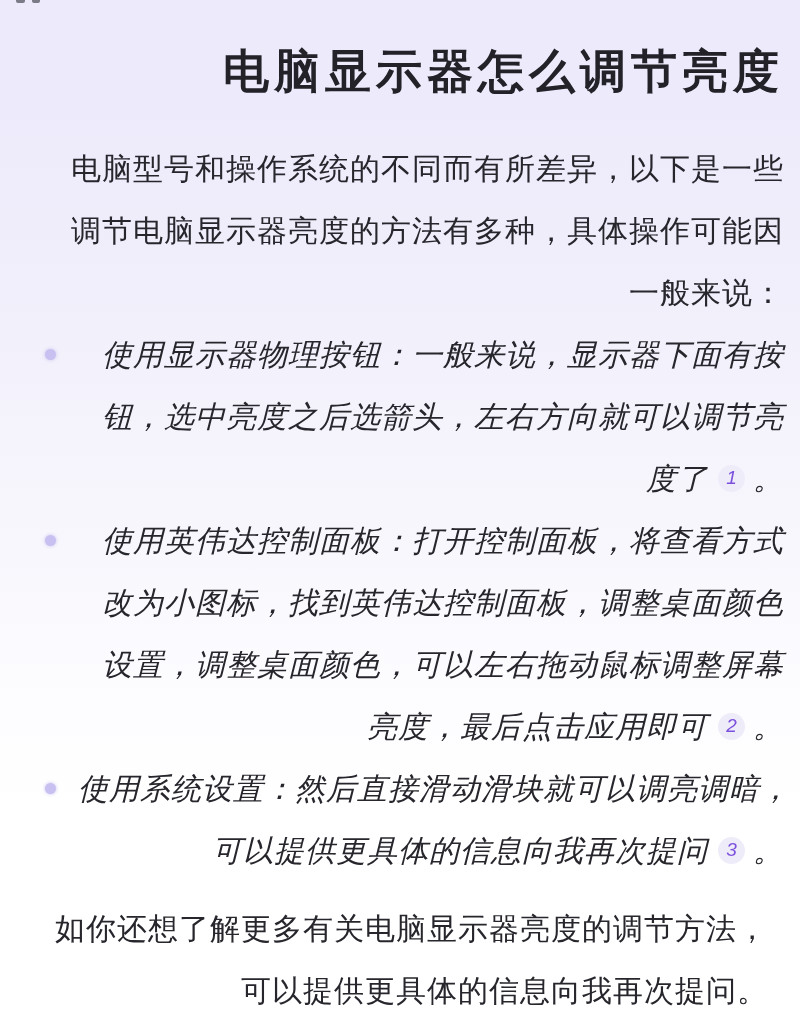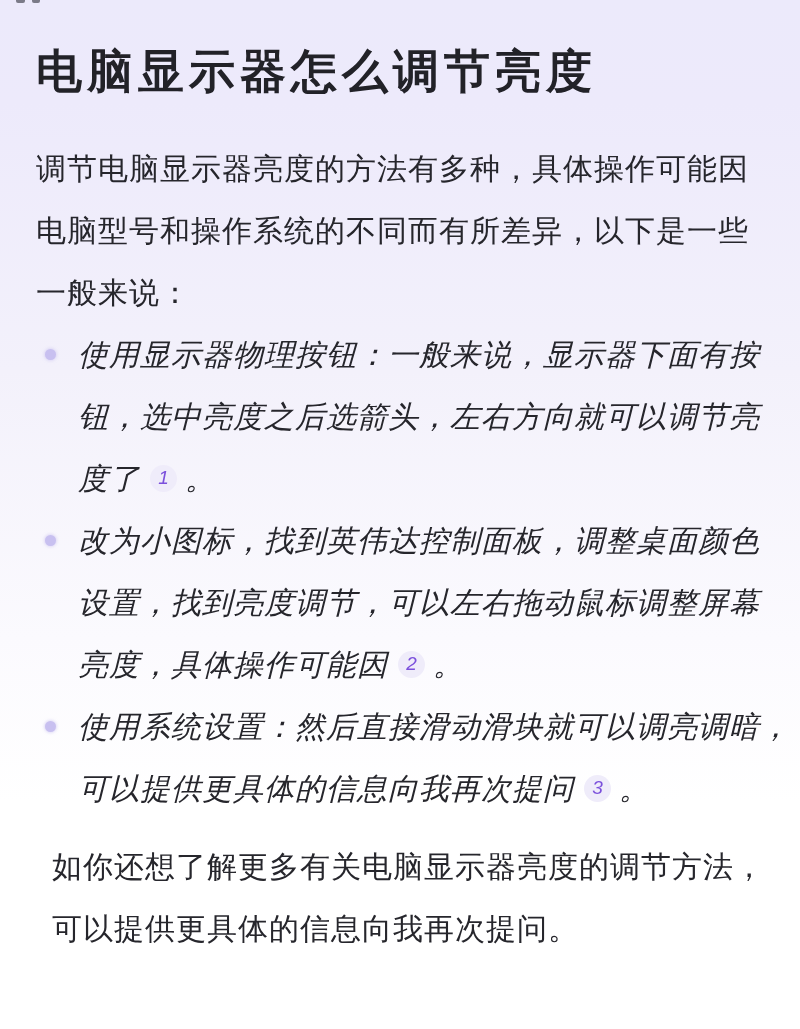--- a/index.html
+++ b/index.html
@@ -12,21 +12,21 @@
     color: #26262c;
     background: linear-gradient(180deg, #eceafb 0%, #edeafb 10%, #f3f1fb 36%,
                 #fbfafe 62%, #ffffff 78%, #ffffff 100%);
   }
   .artifact {
     position: absolute; top: 0; height: 3px; border-radius: 0 0 2px 2px;
     background: #565661; opacity: 0.75;
   }
   .artifact.a1 { left: 16px; width: 9px; }
   .artifact.a2 { left: 32px; width: 8px; }
-  .content { padding: 0 16px 0 36px; }
+  .content { padding: 0 16px 0 36px; text-align: right; }
   .page-title {
     margin: 0; padding-top: 42px;
     font-size: 46px; line-height: 58px; font-weight: 700;
     letter-spacing: 5px; color: #222228; white-space: nowrap;
   }
   .intro { margin-top: 38px; }
   .tline {
     font-size: 30px; line-height: 62px; font-weight: 400;
     letter-spacing: 1px; white-space: nowrap; color: #26262c;
   }
@@ -52,39 +52,40 @@
 <body>
 
 <div class="artifact a1"></div>
 <div class="artifact a2"></div>
 
 <div class="content">
 
   <h1 class="page-title">电脑显示器怎么调节亮度</h1>
 
   <div class="intro">
+    <div class="tline">电脑型号和操作系统的不同而有所差异，以下是一些</div>
     <div class="tline">调节电脑显示器亮度的方法有多种，具体操作可能因</div>
-    <div class="tline">电脑型号和操作系统的不同而有所差异，以下是一些</div>
     <div class="tline">一般来说：</div>
   </div>
 
   <ul class="methods">
 
     <li>
       <span class="bullet-dot"></span>
       <div class="tline">使用显示器物理按钮：一般来说，显示器下面有按</div>
       <div class="tline">钮，选中亮度之后选箭头，左右方向就可以调节亮</div>
       <div class="tline"><span>度了</span><span class="cite">1</span><span>。</span></div>
     </li>
 
     <li>
       <span class="bullet-dot"></span>
+      <div class="tline">使用英伟达控制面板：打开控制面板，将查看方式</div>
       <div class="tline">改为小图标，找到英伟达控制面板，调整桌面颜色</div>
-      <div class="tline">设置，找到亮度调节，可以左右拖动鼠标调整屏幕</div>
-      <div class="tline"><span>亮度，具体操作可能因</span><span class="cite">2</span><span>。</span></div>
+      <div class="tline">设置，调整桌面颜色，可以左右拖动鼠标调整屏幕</div>
+      <div class="tline"><span>亮度，最后点击应用即可</span><span class="cite">2</span><span>。</span></div>
     </li>
 
     <li>
       <span class="bullet-dot"></span>
       <div class="tline">使用系统设置：然后直接滑动滑块就可以调亮调暗，</div>
       <div class="tline"><span>可以提供更具体的信息向我再次提问</span><span class="cite">3</span><span>。</span></div>
     </li>
 
   </ul>
 

